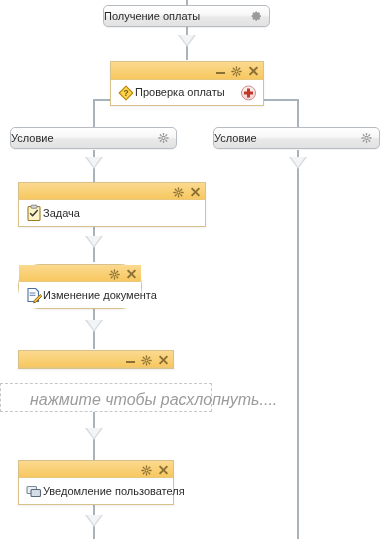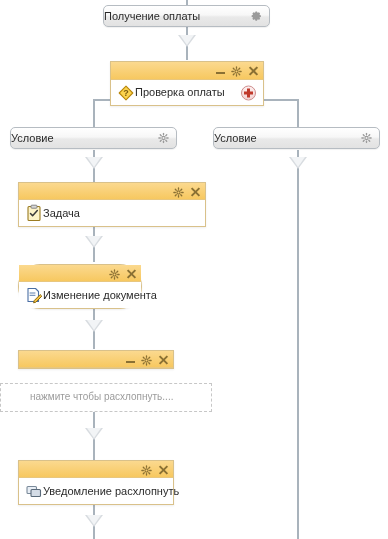--- a/index.html
+++ b/index.html
@@ -185,24 +185,25 @@
 
   
   .collapsed-region {
     position: absolute;
     border: 1px dashed #c7c7c7;
     box-sizing: border-box;
     background: transparent;
   }
   .collapsed-hint {
     position: absolute;
-    font-size: 10px;
+    font-size: 16px;
     color: #9c9c9c;
     white-space: nowrap;
     line-height: 1;
+    font-style: italic;
   }
 </style>
 </head>
 <body>
 
 <div id="canvas">
 
   <div class="line v" style="left:186px; top:0px; height:5px;"></div>
 
   <div class="line v" style="left:186px; top:27px; height:33px;"></div>
@@ -436,17 +437,17 @@
         <span class="btn-close"></span>
       </div>
     </div>
     <div class="card-body">
       <span class="node-icon">
         <svg width="18" height="18" viewBox="0 0 18 18">
           <rect x="2" y="4.5" width="9.5" height="7" rx="1" fill="#e8eef5" stroke="#7a8a9a" stroke-width="1.1"></rect>
           <rect x="6" y="7.5" width="9.5" height="7" rx="1" fill="#d4dce6" stroke="#5a6a7a" stroke-width="1.1"></rect>
         </svg>
       </span>
-      <span class="node-label">Уведомление расхлопнуть</span>
+      <span class="node-label">Уведомление пользователя</span>
     </div>
   </div>
 
 </div>
 
 </body></html>

